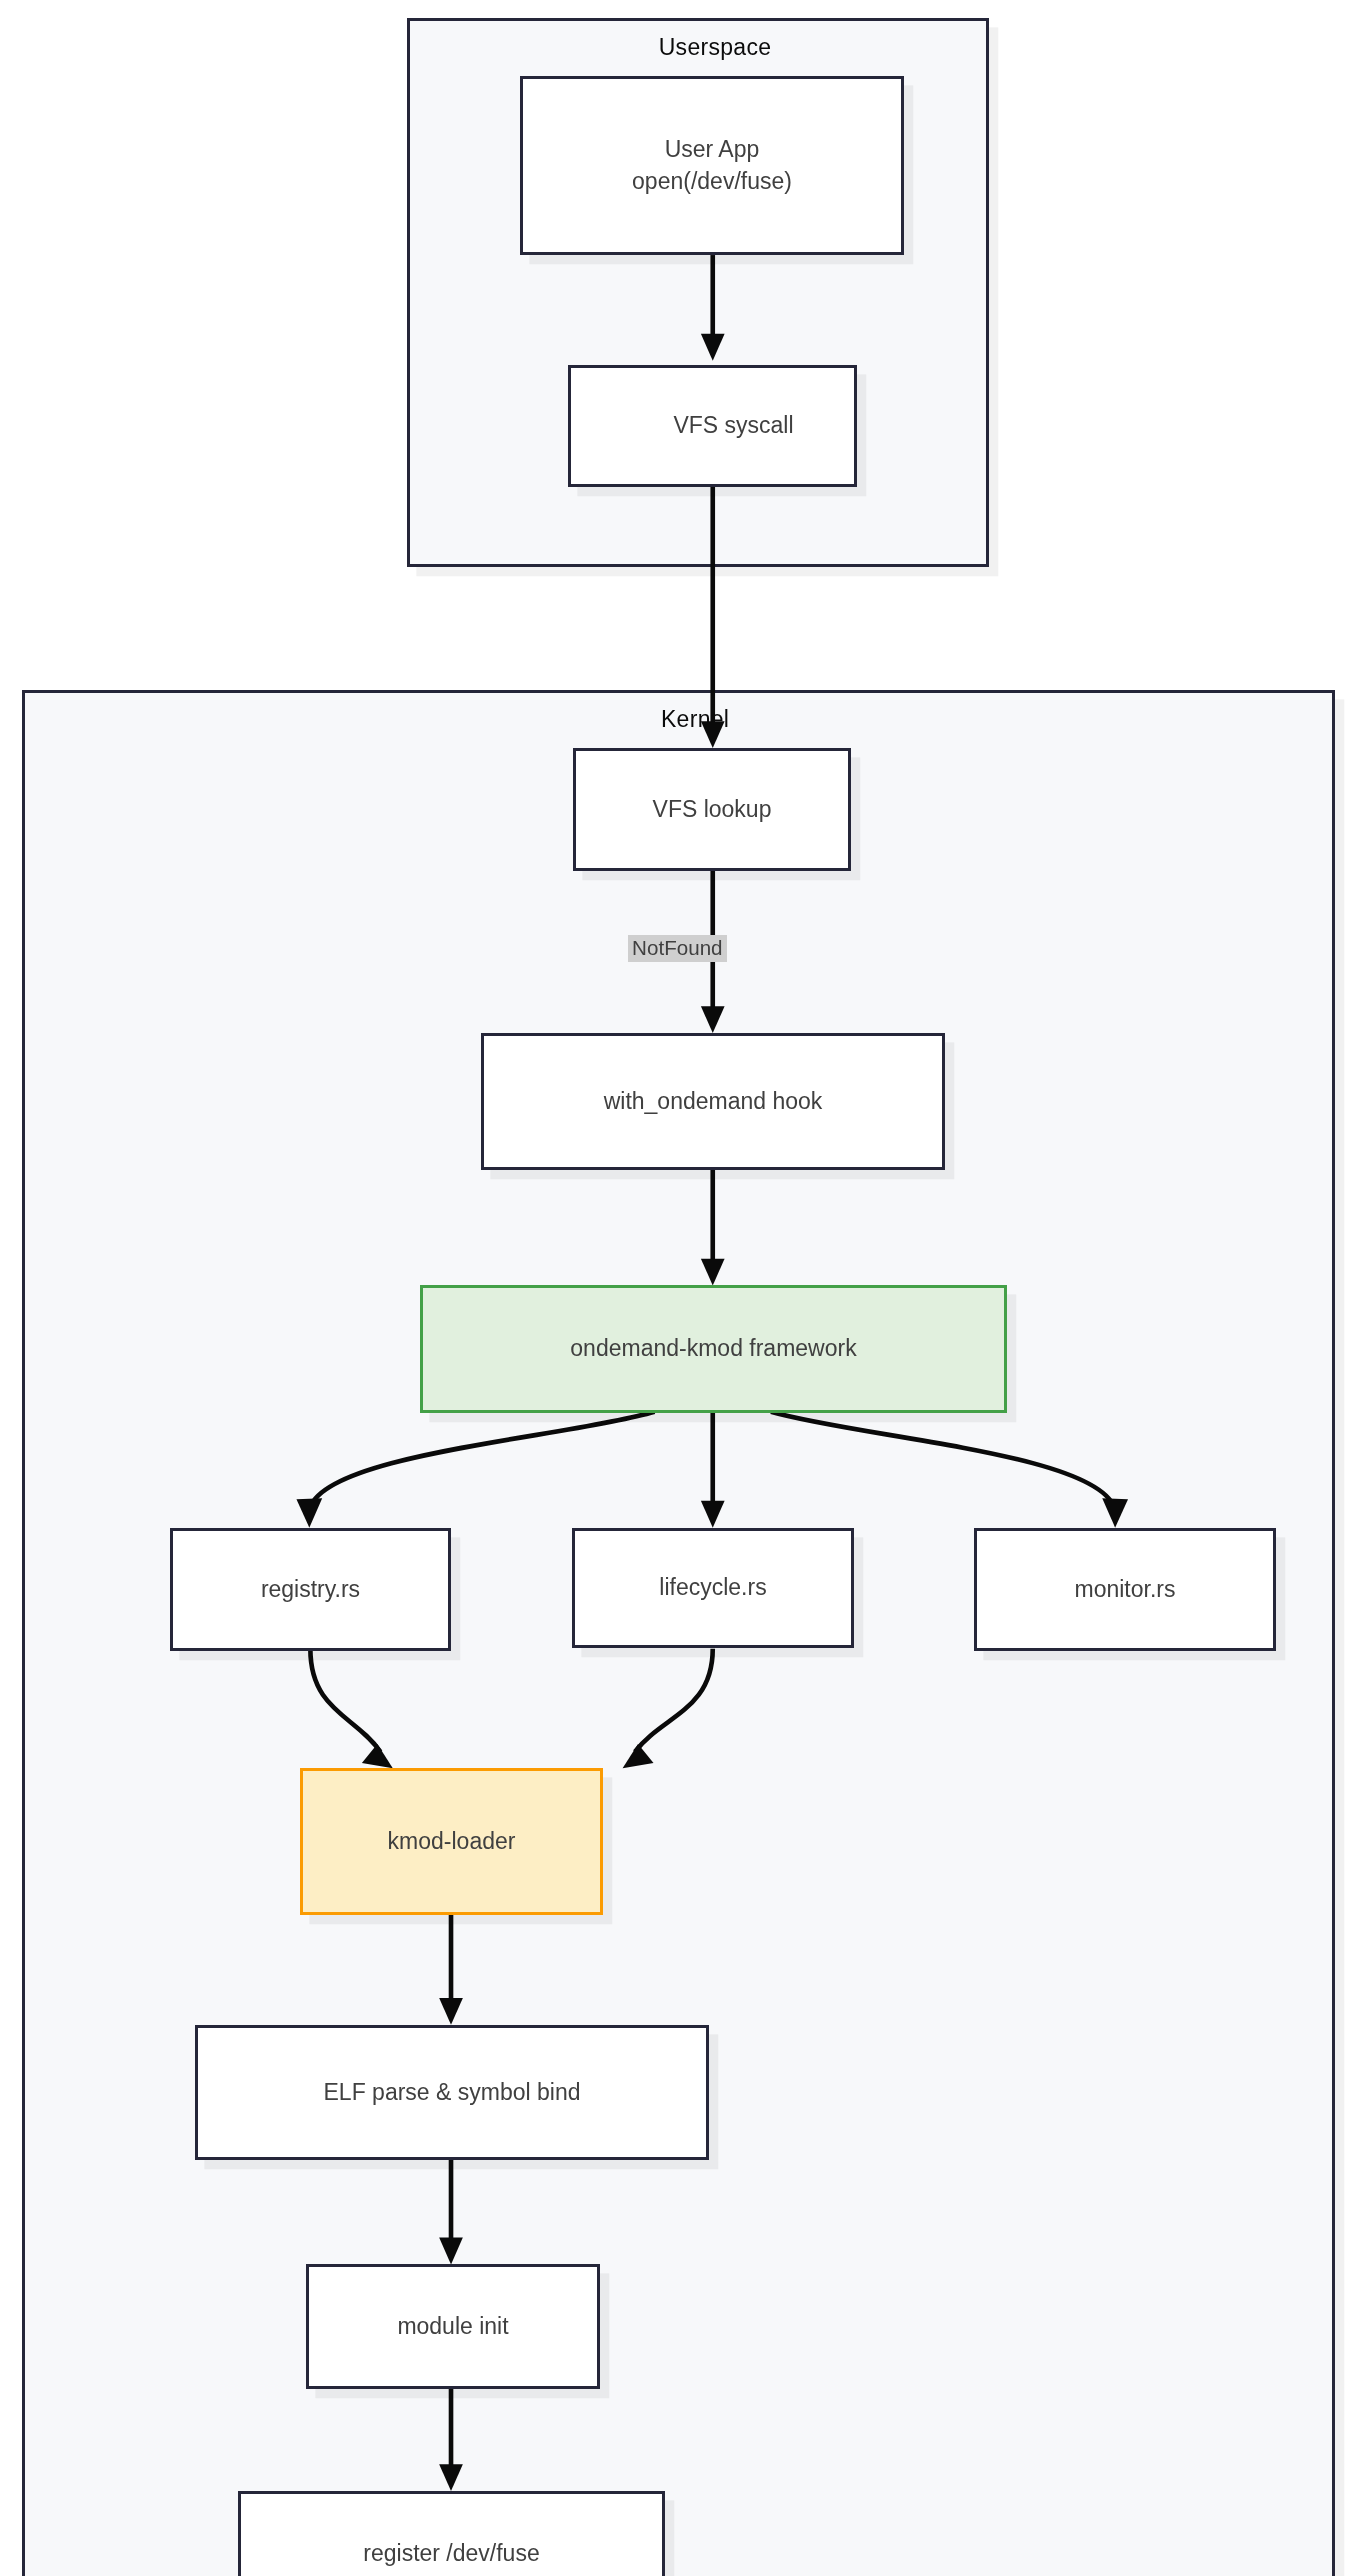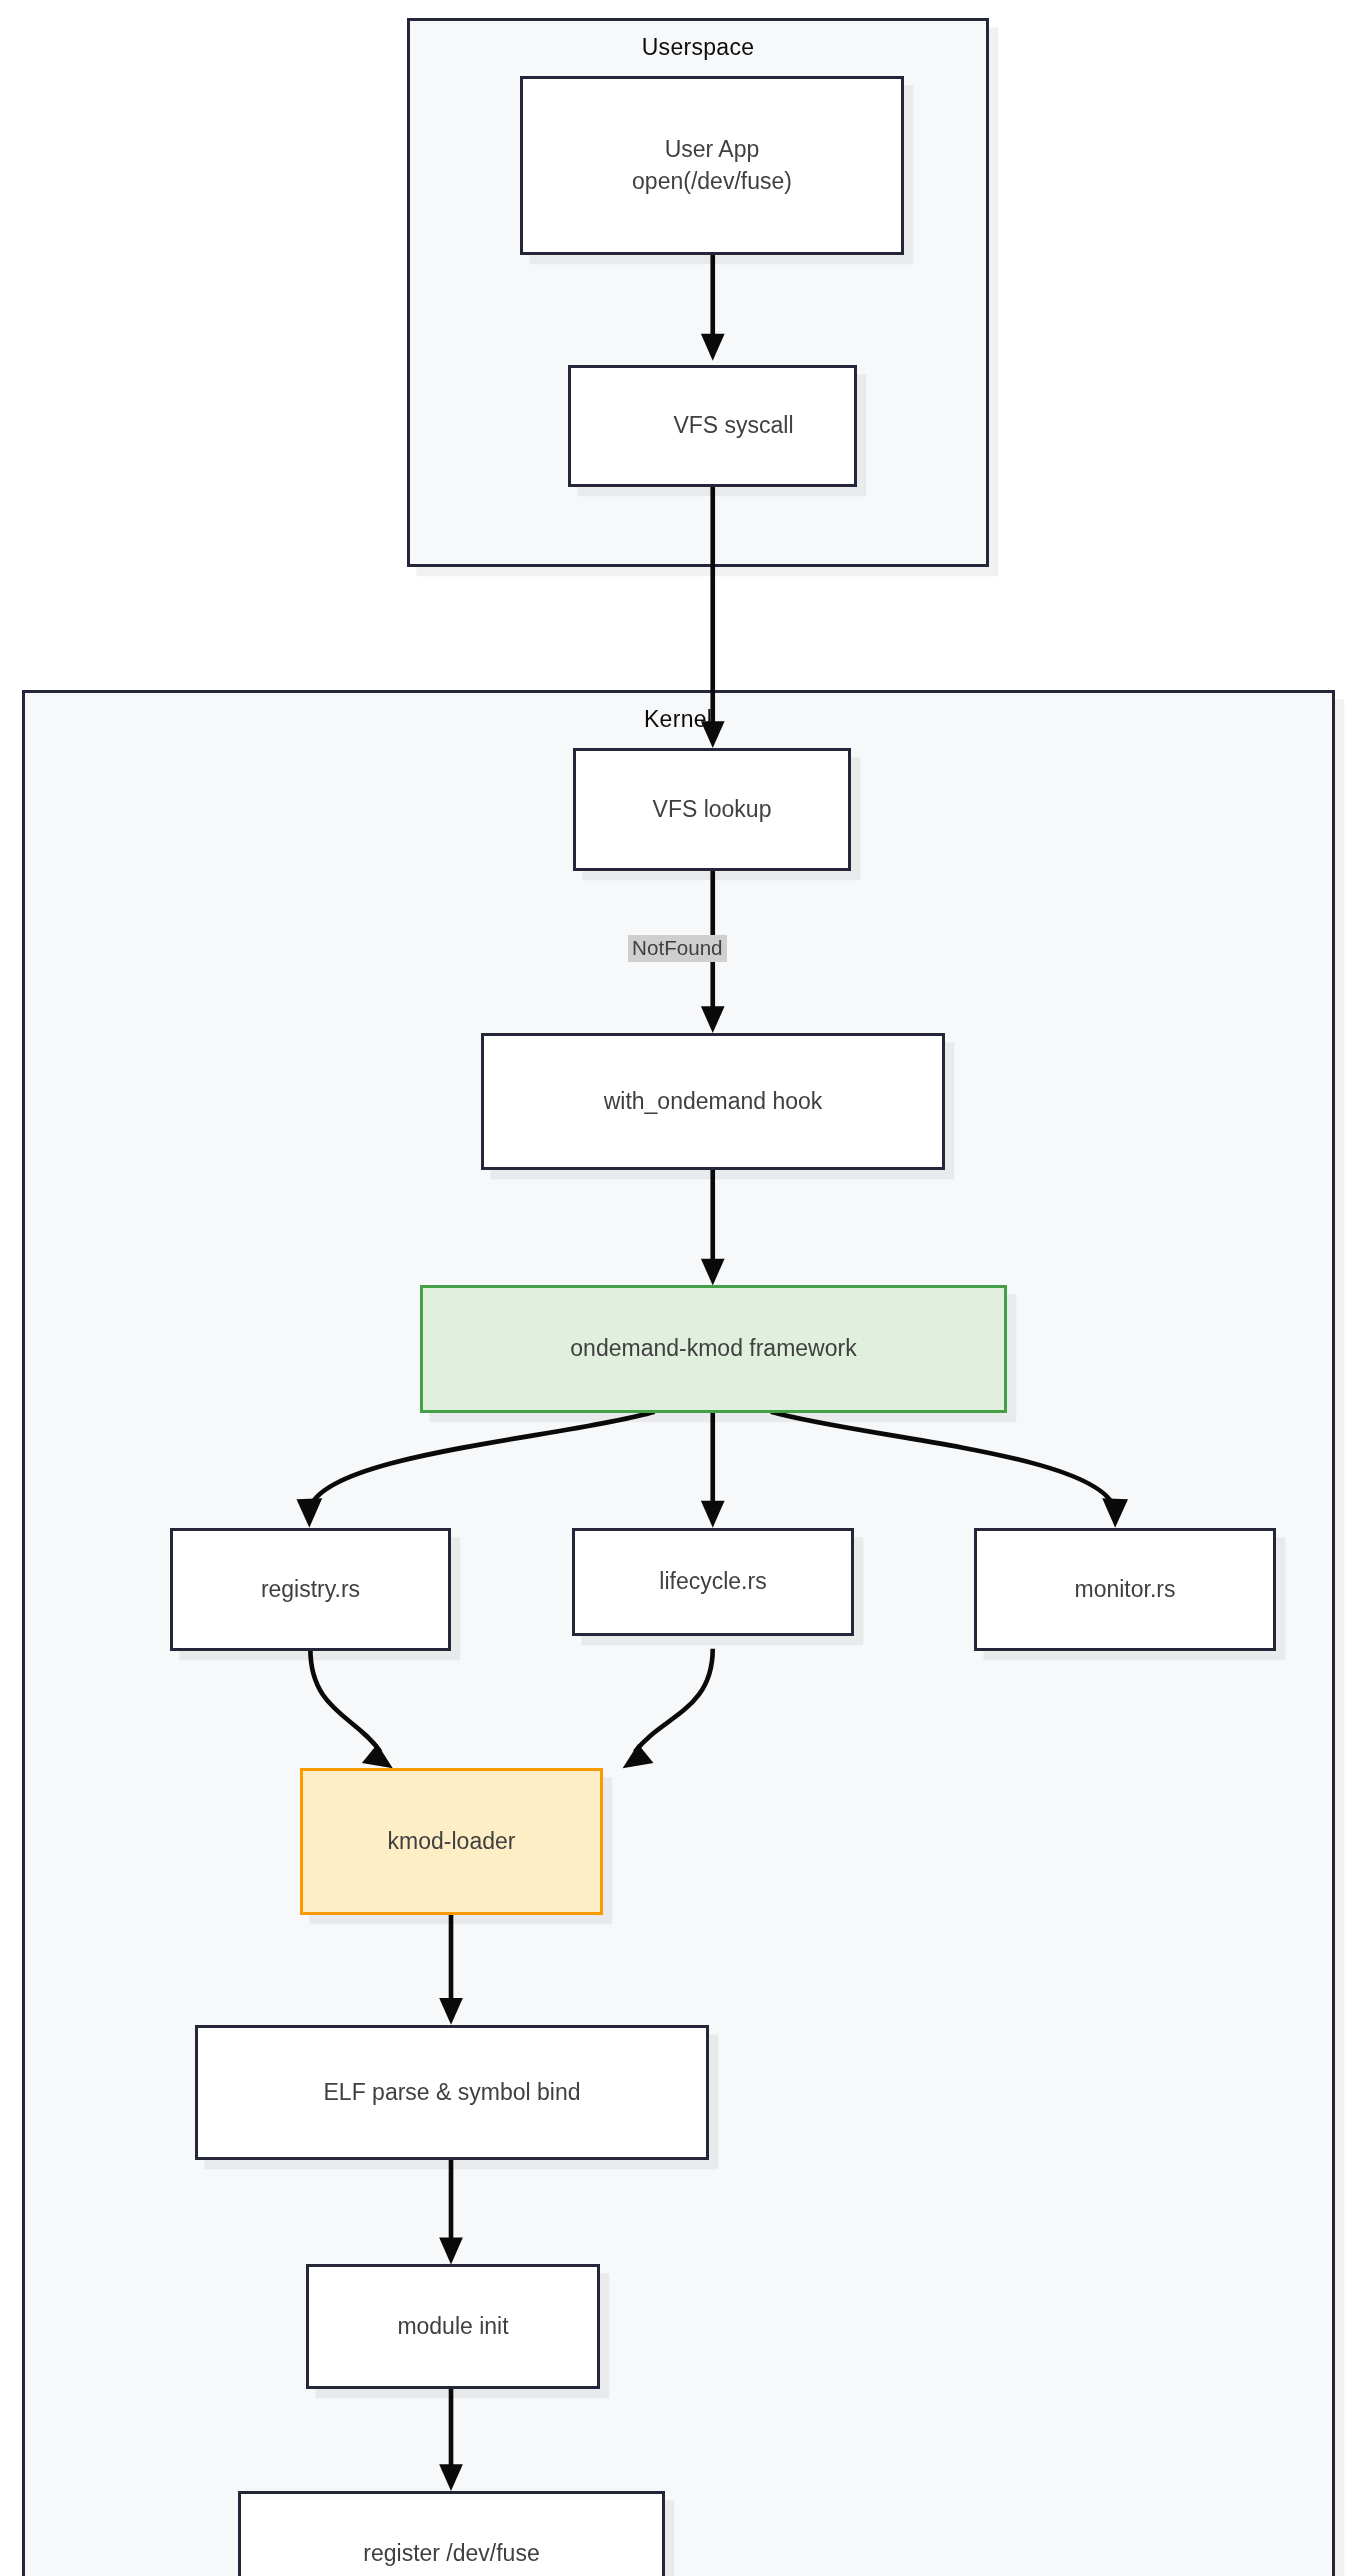--- a/index.html
+++ b/index.html
@@ -29,20 +29,21 @@
   .subgraph-label {
     position: absolute;
     top: 13.4px;
     left: 0;
     width: 100%;
     text-align: center;
     font-size: 23px;
     color: #0b0b0b;
     letter-spacing: 0.3px;
     white-space: nowrap;
+    padding-left: 17px;
   }
 
   
   .node {
     position: absolute;
     box-sizing: border-box;
     display: flex;
     align-items: center;
     justify-content: center;
     text-align: center;
@@ -168,21 +169,21 @@
   </div>
 
   <div class="node green" style="left:420px; top:1285px; width:587px; height:128px;">
     <span class="txt">ondemand-kmod framework</span>
   </div>
 
   <div class="node" style="left:170px; top:1528px; width:281px; height:123px;">
     <span class="txt">registry.rs</span>
   </div>
 
-  <div class="node" style="left:572px; top:1528px; width:282px; height:108px;">
+  <div class="node" style="left:572px; top:1528px; width:282px; height:120px;">
     <span class="txt">lifecycle.rs</span>
   </div>
 
   <div class="node" style="left:974px; top:1528px; width:302px; height:123px;">
     <span class="txt">monitor.rs</span>
   </div>
 
   <div class="node orange" style="left:300px; top:1768px; width:303px; height:147px;">
     <span class="txt">kmod-loader</span>
   </div>

